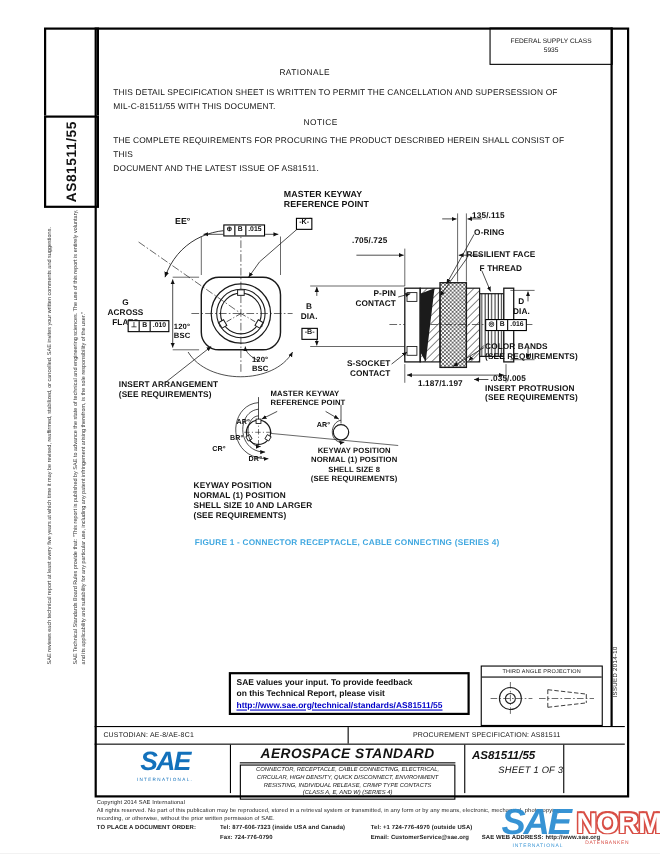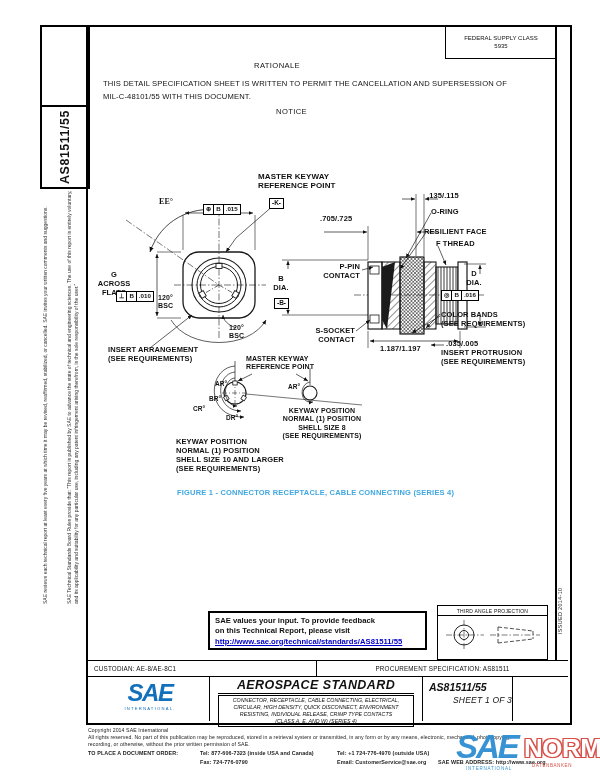--- a/index.html
+++ b/index.html
@@ -64,22 +64,24 @@
   <div class="frame"></div>
   <div class="vline" style="left:555px;top:25px;width:1.5px;height:635px;"></div>
 
   <div class="fsc-box">
     <span>FEDERAL SUPPLY CLASS</span>
     <span>5935</span>
   </div>
 
   <div class="sec-head" style="left:254px;top:61px;">RATIONALE</div>
   <div class="body-text" style="left:103px;top:78px;width:420px;">THIS DETAIL SPECIFICATION SHEET IS WRITTEN TO PERMIT THE CANCELLATION AND SUPERSESSION OF
-MIL-C-48101/55 WITH THIS DOCUMENT.</div>
+MIL-C-81511/55 WITH THIS DOCUMENT.</div>
   <div class="sec-head" style="left:276px;top:107px;">NOTICE</div>
+  <div class="body-text" style="left:103px;top:122px;width:420px;">THE COMPLETE REQUIREMENTS FOR PROCURING THE PRODUCT DESCRIBED HEREIN SHALL CONSIST OF THIS
+DOCUMENT AND THE LATEST ISSUE OF AS81511.</div>
 
   <svg class="abs" style="left:86px;top:168px;" width="486" height="340" viewBox="0 0 486 340">
     <defs>
       <marker id="ar" viewBox="0 0 10 10" refX="9" refY="5" markerWidth="7" markerHeight="7" orient="auto-start-reverse">
           <path d="M0,1 L9,5 L0,9 z" fill="#111"></path>
         </marker>
       <pattern id="h1" width="5" height="5" patternUnits="userSpaceOnUse" patternTransform="rotate(45)">
           <line x1="0" y1="0" x2="0" y2="5" stroke="#222" stroke-width="1"></line>
         </pattern>
       <pattern id="h2" width="3.5" height="3.5" patternUnits="userSpaceOnUse">
@@ -187,21 +189,21 @@
       <path d="M 224,214 C 213,216 213,236 227,234" stroke-width=".7" marker-end="url(#ar)"></path>
       <line x1="224" y1="200" x2="224" y2="217" stroke-width=".7"></line>
 
       <line x1="166" y1="206" x2="152" y2="213" stroke-width=".7" marker-end="url(#ar)"></line>
       <line x1="210" y1="206" x2="222" y2="213" stroke-width=".7" marker-end="url(#ar)"></line>
     </g>
   </svg>
 
   <div class="lbl" style="left:258px;top:172px;font-size:8px;">MASTER KEYWAY
 REFERENCE POINT</div>
-  <div class="lbl" style="left:159px;top:197px;font-size:8px;font-family:Liberation Serif, serif;">EE°</div>
+  <div class="lbl" style="left:159px;top:197px;font-size:8px;">EE°</div>
   <div class="fcf" style="left:203px;top:204px;">
     <span>⊕</span>
       <span>B</span>
       <span>.015</span>
   </div>
   <div class="datum" style="left:269px;top:198px;">-K-</div>
   <div class="lbl" style="left:320px;top:215px;">.705/.725</div>
   <div class="lbl" style="left:427px;top:192px;">.135/.115</div>
   <div class="lbl" style="left:431px;top:208px;">O-RING</div>
   <div class="lbl" style="left:424px;top:228px;">RESILIENT FACE</div>

